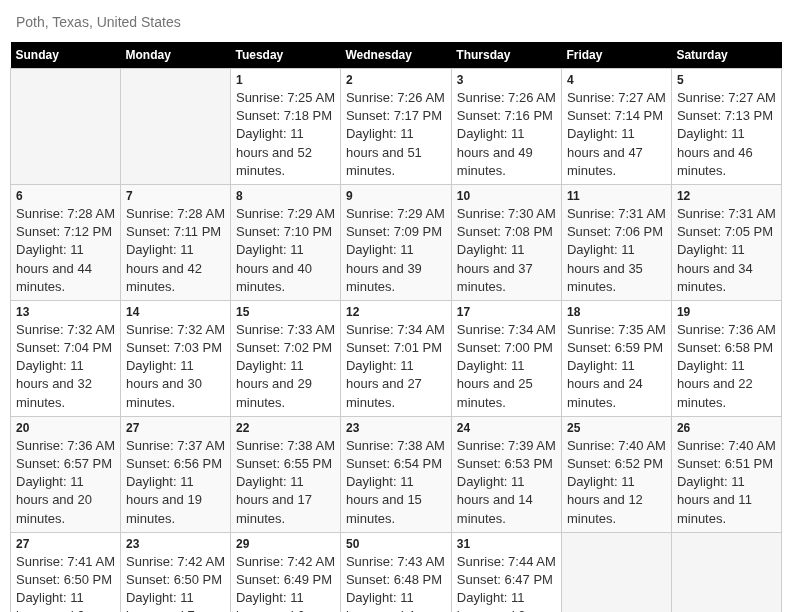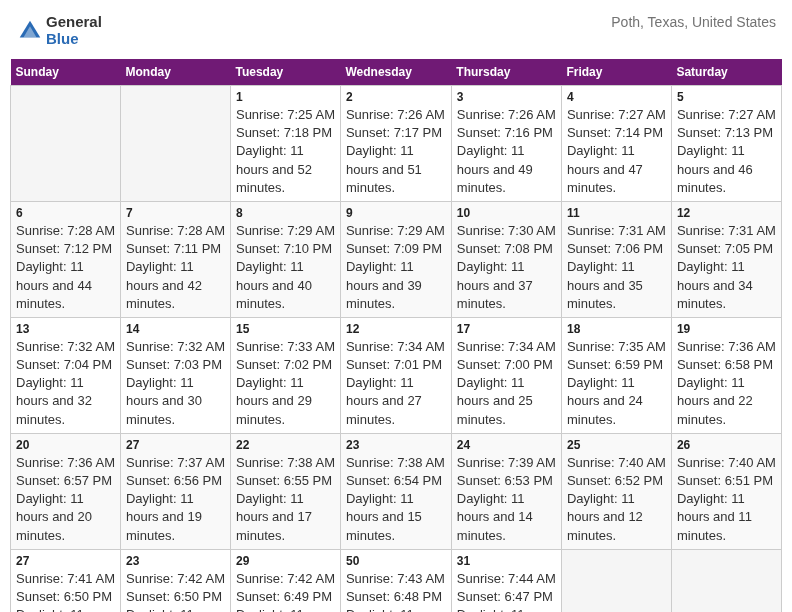--- a/index.html
+++ b/index.html
@@ -52,21 +52,21 @@
     .location {
       font-size: 14px;
       color: #737373;
     }
     table {
       width: 100%;
       border-collapse: collapse;
       font-size: 11px;
     }
     th {
-      background-color: #701a75;
+      background-color: #000000;
       color: #fff;
       text-align: left;
       padding: 6px 5px;
       font-size: 12px;
       font-weight: bold;
       margin-top: 12px;
     }
     td {
       border: 1px solid #ccc;
       vertical-align: top;
@@ -91,30 +91,20 @@
       line-height: 1.4;
     }
     tr:nth-child(even) td:not(.empty) {
       background: #f9f9f9;
     }
   </style>
 </head>
 <body>
 
 <div class="header-area">
-  <div class="logo">
-    <svg class="logo-icon" viewBox="0 0 30 30" xmlns="http://www.w3.org/2000/svg">
-      <polygon points="15,4 26,22 4,22" fill="#2a6bb5"></polygon>
-      <polygon points="15,10 22,22 8,22" fill="#fff" opacity="0.4"></polygon>
-    </svg>
-    <div class="logo-text">
-      <span class="logo-general">General</span>
-      <span class="logo-blue">Blue</span>
-    </div>
-  </div>
   <div class="title-area">
     <div class="location">Poth, Texas, United States</div>
   </div>
 </div>
 
 <table>
   <thead>
     <tr id="header-row">
     <th>Sunday</th>
         <th>Monday</th>

